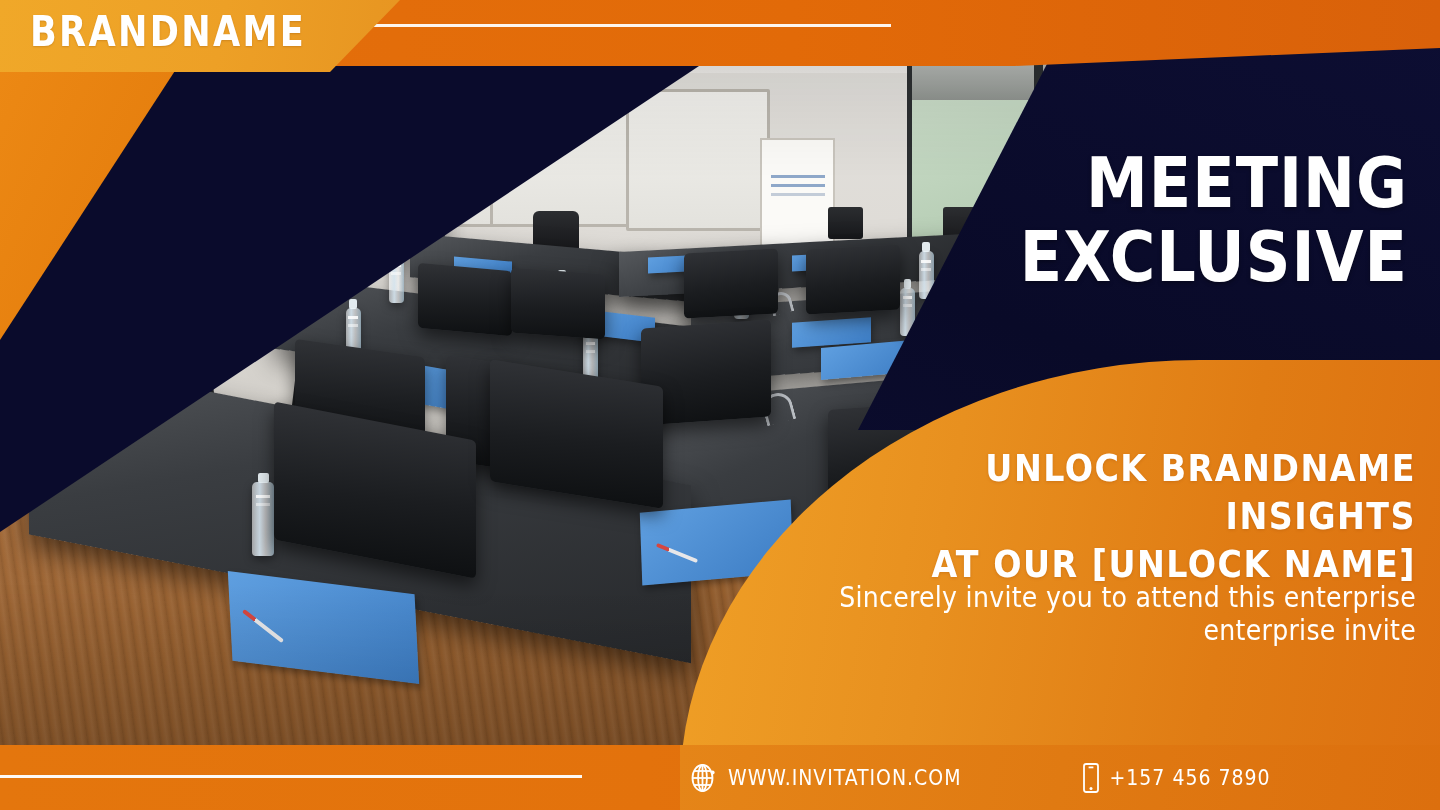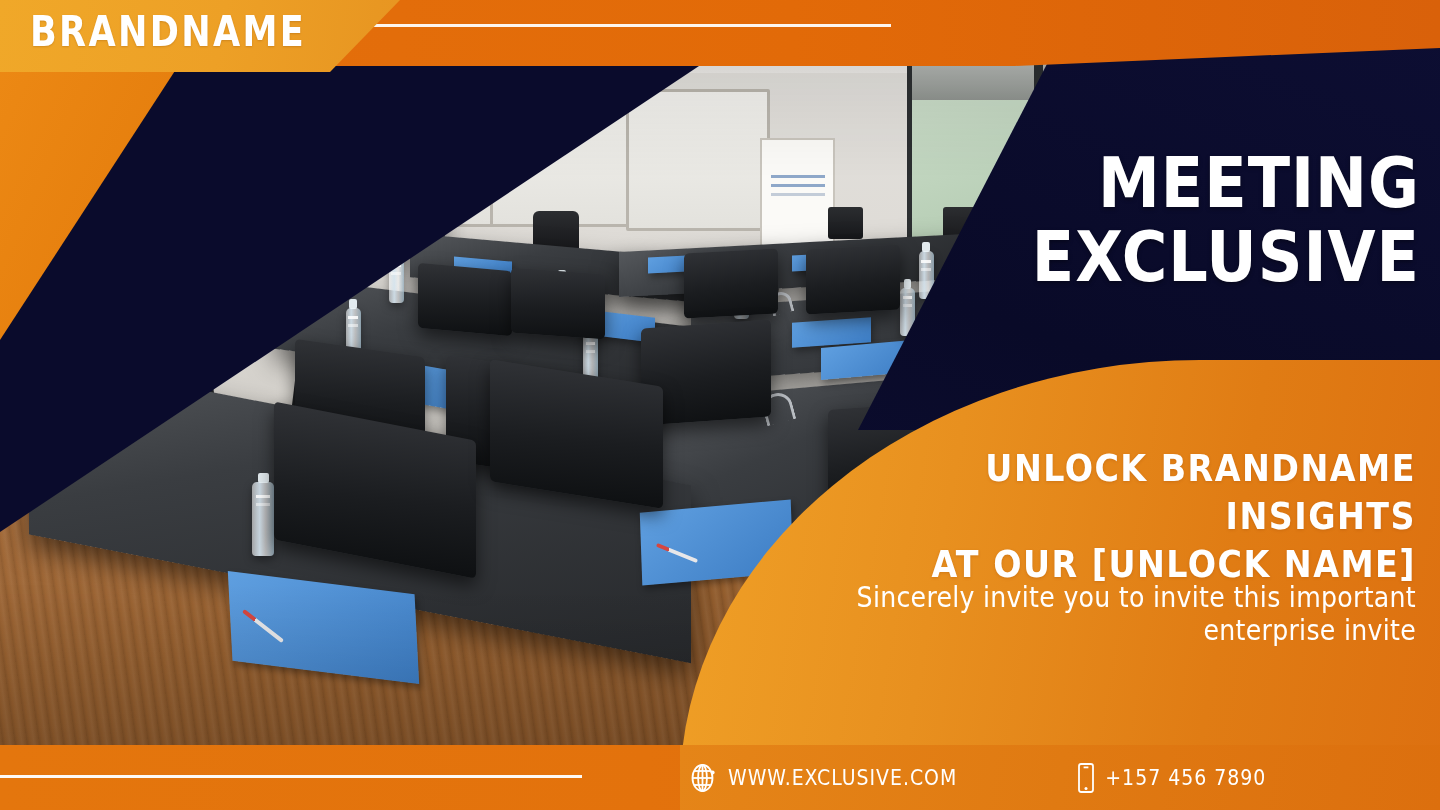--- a/index.html
+++ b/index.html
@@ -171,21 +171,21 @@
     clip-path: polygon(195px 0, 738px 0, 0 492px, 0 300px);
   }
 
   
   .right-navy {
     position:absolute; right:0; top:0; width:700px; height:430px;
     background:linear-gradient(200deg,#0d0e33 0%, #090a28 70%, #0b0c2d 100%);
     clip-path: polygon(340px 0, 700px 0, 700px 430px, 118px 430px);
   }
   .title-block {
-    position:absolute; right:20px; top:146px; width:540px;
+    position:absolute; right:32px; top:146px; width:540px;
     text-align:right; color:#ffffff;
     font-family:"Liberation Sans Narrow","DejaVu Sans Condensed","Liberation Sans",sans-serif;
     font-weight:bold; letter-spacing:1px;
   }
   .title-line { font-size:69px; line-height:74px; transform:scaleX(1.0);
                 text-shadow:0 2px 4px rgba(0,0,0,.35); }
 
   
   .right-orange {
     position:absolute; right:0; top:360px; width:760px; height:450px;
@@ -366,21 +366,21 @@
   </div>
 
   <div class="right-orange"></div>
 
   <div class="headline">
     <div>UNLOCK BRANDNAME INSIGHTS</div>
     <div>AT OUR  [UNLOCK NAME]</div>
   </div>
 
   <div class="subtext">
-    <div>Sincerely invite you to invite this important</div>
+    <div>Sincerely invite you to attend this enterprise</div>
     <div>enterprise invite</div>
   </div>
 
   <div class="top-band"></div>
   <div class="top-band-line"></div>
 
   <div class="brand-wedge"></div>
   <div class="brand-name">BRANDNAME</div>
 
   <div class="footer"></div>
@@ -393,21 +393,21 @@
         <svg width="28" height="30" viewBox="0 0 28 30" fill="none" stroke="#ffffff" stroke-width="1.8">
           <ellipse cx="12.5" cy="15" rx="10" ry="13"></ellipse>
           <ellipse cx="12.5" cy="15" rx="4.4" ry="13"></ellipse>
           <line x1="2.5" y1="15" x2="22.5" y2="15"></line>
           <line x1="4.4" y1="8" x2="20.6" y2="8"></line>
           <line x1="4.4" y1="22" x2="20.6" y2="22"></line>
           <line x1="12.5" y1="2" x2="12.5" y2="28"></line>
           <circle cx="22.6" cy="9.4" r="2" fill="#ffffff" stroke="none"></circle>
         </svg>
       </span>
-      <span>WWW.EXCLUSIVE.COM</span>
+      <span>WWW.INVITATION.COM</span>
     </div>
     <div class="f-item">
       <span>
         <svg width="18" height="32" viewBox="0 0 18 32" fill="none" stroke="#ffffff" stroke-width="1.8">
           <rect x="2" y="2" width="14" height="28" rx="2.2"></rect>
           <line x1="6.6" y1="5.4" x2="11.4" y2="5.4"></line>
           <circle cx="9" cy="26.6" r="1.5" fill="#ffffff" stroke="none"></circle>
         </svg>
       </span>
       <span>+157 456 7890</span>

